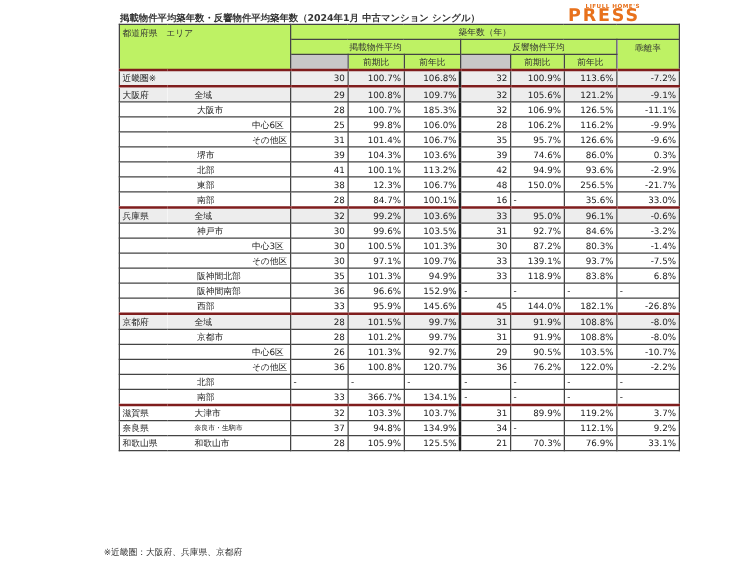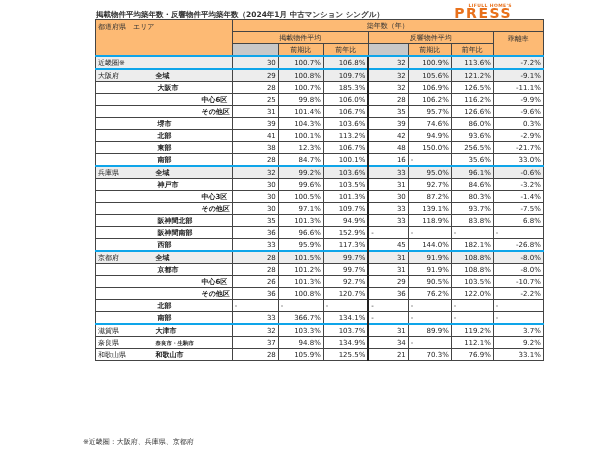--- a/index.html
+++ b/index.html
@@ -3,28 +3,28 @@
 <meta charset="utf-8">
 <style>
   html,body{margin:0;padding:0;background:#fff;}
   body{width:600px;height:450px;position:relative;overflow:hidden;font-family:"DejaVu Sans",sans-serif;color:#222;}
   .title{position:absolute;left:96px;top:10px;font-size:7.5px;font-weight:bold;color:#333;white-space:nowrap;}
   .logo{position:absolute;left:450px;top:3px;width:62px;text-align:right;}
   .logo .small{font-size:4.5px;color:#e8711c;letter-spacing:0.4px;font-weight:bold;}
   .logo .big{font-size:14px;color:#e8711c;font-weight:bold;letter-spacing:1.5px;line-height:11px;}
   table{position:absolute;left:95px;top:19px;border-collapse:collapse;font-size:7px;table-layout:fixed;}
   td,th{border:1px solid #444;padding:0 2px;height:11px;line-height:10px;white-space:nowrap;overflow:hidden;}
-  th{background:#fdba74;font-weight:normal;color:#333;}
+  th{background:#bef264;font-weight:normal;color:#333;}
   .hdr-area{text-align:left;vertical-align:top;padding-top:2px;}
   td.num{text-align:right;}
   td.dash{text-align:left;}
   tr.shade td{background:#ededed;}
-  tr.thick td{border-top:2px solid #0ea5e9;}
+  tr.thick td{border-top:2px solid #7f1d1d;}
   td.pref{border-right:none;}
-  td.area{border-left:none;font-weight:bold;}
+  td.area{border-left:none;}
   td.lvl1{padding-left:24px;}
   td.lvl3{padding-left:68px;}
   .small-area{font-size:5.5px;}
   .note{position:absolute;left:83px;top:437px;font-size:7px;color:#333;white-space:nowrap;}
   .thick-left{border-left:2px solid #222;}
 </style>
 </head>
 <body>
 
 <div class="title">掲載物件平均築年数・反響物件平均築年数（2024年1月 中古マンション シングル）</div>
@@ -227,21 +227,21 @@
         <td class="dash thick-left">-</td>
         <td class="dash">-</td>
         <td class="dash">-</td>
         <td class="dash">-</td>
       </tr>
       <tr>
         <td class="pref"></td>
         <td class="area lvl1">西部</td>
         <td class="num">33</td>
         <td class="num">95.9%</td>
-        <td class="num">117.3%</td>
+        <td class="num">145.6%</td>
         <td class="num thick-left">45</td>
         <td class="num">144.0%</td>
         <td class="num">182.1%</td>
         <td class="num">-26.8%</td>
       </tr>
       <tr class="shade thick">
         <td class="pref">京都府</td>
         <td class="area" style="padding-left: 22px;">全域</td>
         <td class="num">28</td>
         <td class="num">101.5%</td>

